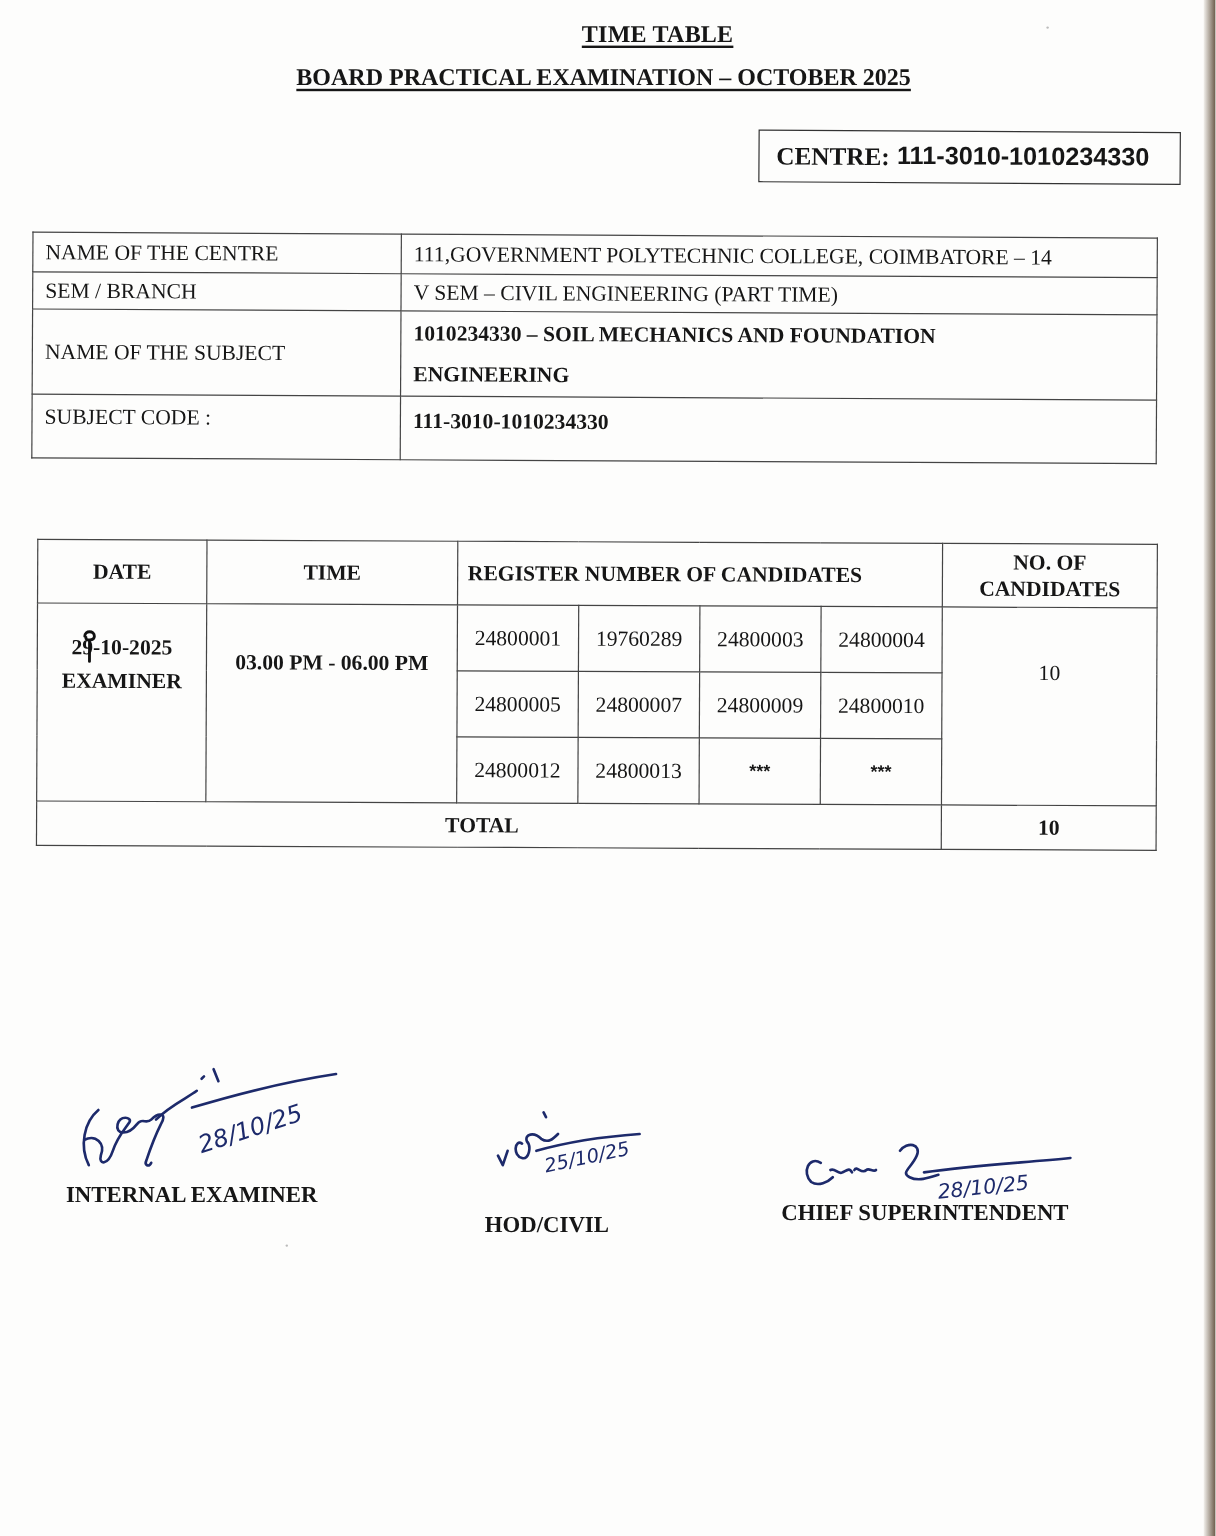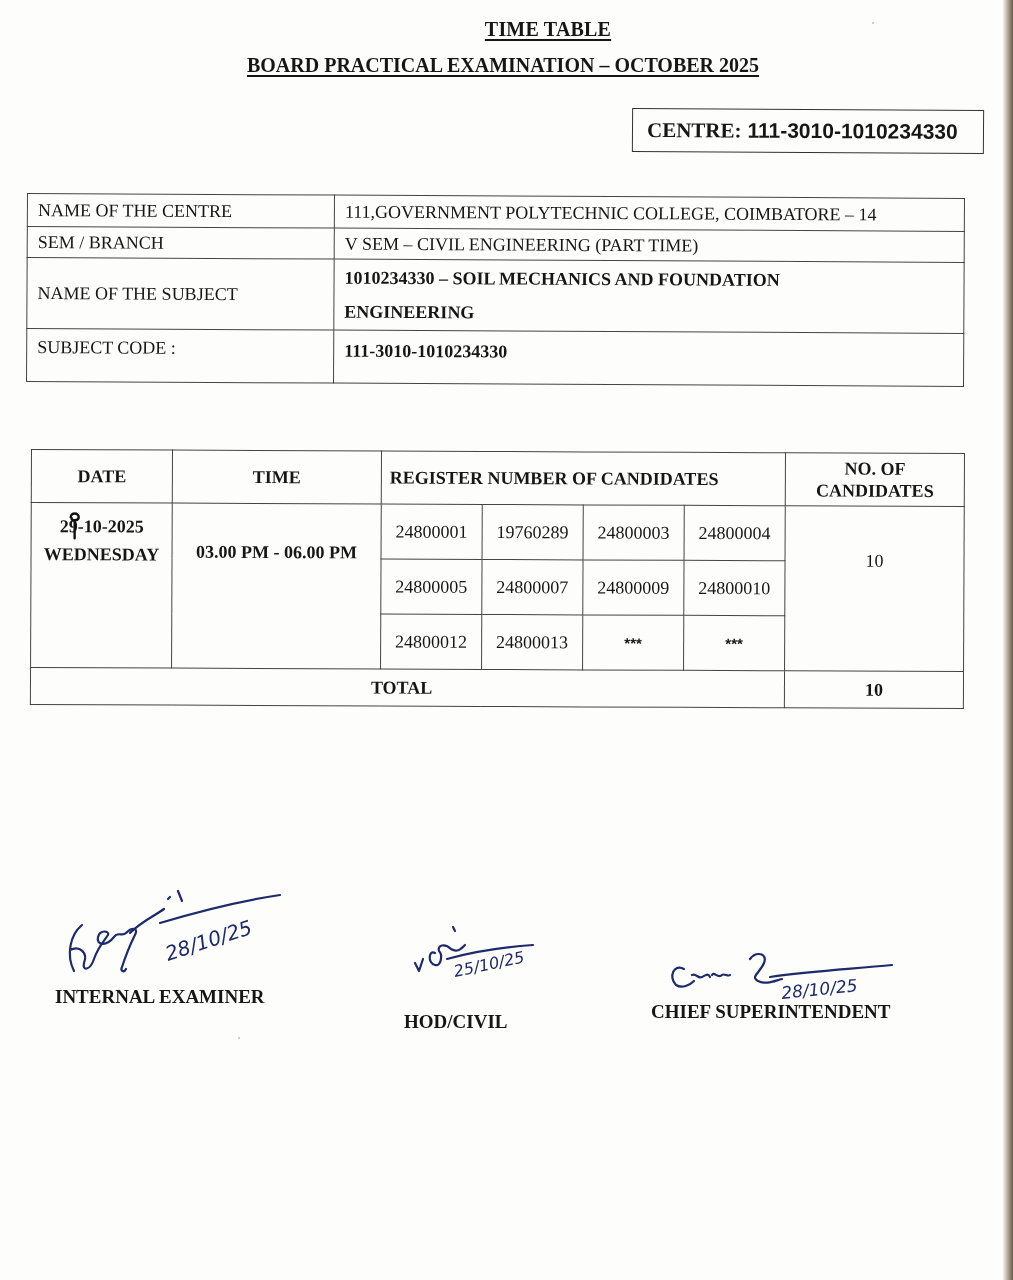--- a/index.html
+++ b/index.html
@@ -43,21 +43,21 @@
     
     #sched {
       left: 31px; top: 449px; width: 934px; transform: rotate(0.25deg); transform-origin: top left;
     }
     #sched td, #sched th { border: 1.3px solid #444; font-size: 18px; }
     #sched th { font-weight: bold; height: 50px; }
     #sched .h-date { width: 138px; }
     #sched .h-time { width: 206px; }
     #sched .h-reg { text-align: left; padding-left: 8px; }
     #sched .h-no { width: 176px; line-height: 22px; }
-    #sched td.date { text-align: center; vertical-align: top; padding-top: 9px; font-weight: bold; line-height: 28px; }
+    #sched td.date { text-align: center; vertical-align: top; padding-top: 22px; font-weight: bold; line-height: 28px; }
     #sched td.time { text-align: center; vertical-align: top; padding-top: 38px; font-weight: bold; margin-top: 32px; }
     #sched td.reg { height: 54px; text-align: center; padding: 0 4px; margin-left: 43px; }
     #sched td.reg.stars { font-family: "Liberation Sans", sans-serif; font-weight: bold; font-size: 15px; }
     #sched td.count { text-align: center; vertical-align: top; padding-top: 44px; }
     #sched td.total-label { height: 34px; font-weight: bold; text-align: left; padding-left: 340px; }
     #sched td.total-val { text-align: center; font-weight: bold; }
 
     .date-wrap { position: relative; display: inline-block; }
     .pen-mark { position: absolute; left: 8px; top: -2px; width: 14px; height: 30px; }
 
@@ -124,21 +124,21 @@
     </th>
   </tr>
   <tr>
     <td class="date" rowspan="3">
       <span class="date-wrap">
         <span>29-10-2025</span>
         <svg class="pen-mark" viewBox="0 0 14 30">
           <path class="ink" d="M3 7 C3 2 11 2 11 7 C11 11 3 11 4 8 M7 10 L7 28" style="stroke:#111;stroke-width:2.4"></path>
         </svg>
       </span><br>
-      <span>WEDNESDAY</span>
+      <span>EXAMINER</span>
     </td>
     <td class="time" rowspan="3">03.00 PM - 06.00 PM</td>
     <td class="reg">24800001</td>
     <td class="reg">19760289</td>
     <td class="reg">24800003</td>
     <td class="reg">24800004</td>
     <td class="count" rowspan="3">10</td>
   </tr>
   <tr>
     <td class="reg">24800005</td>

